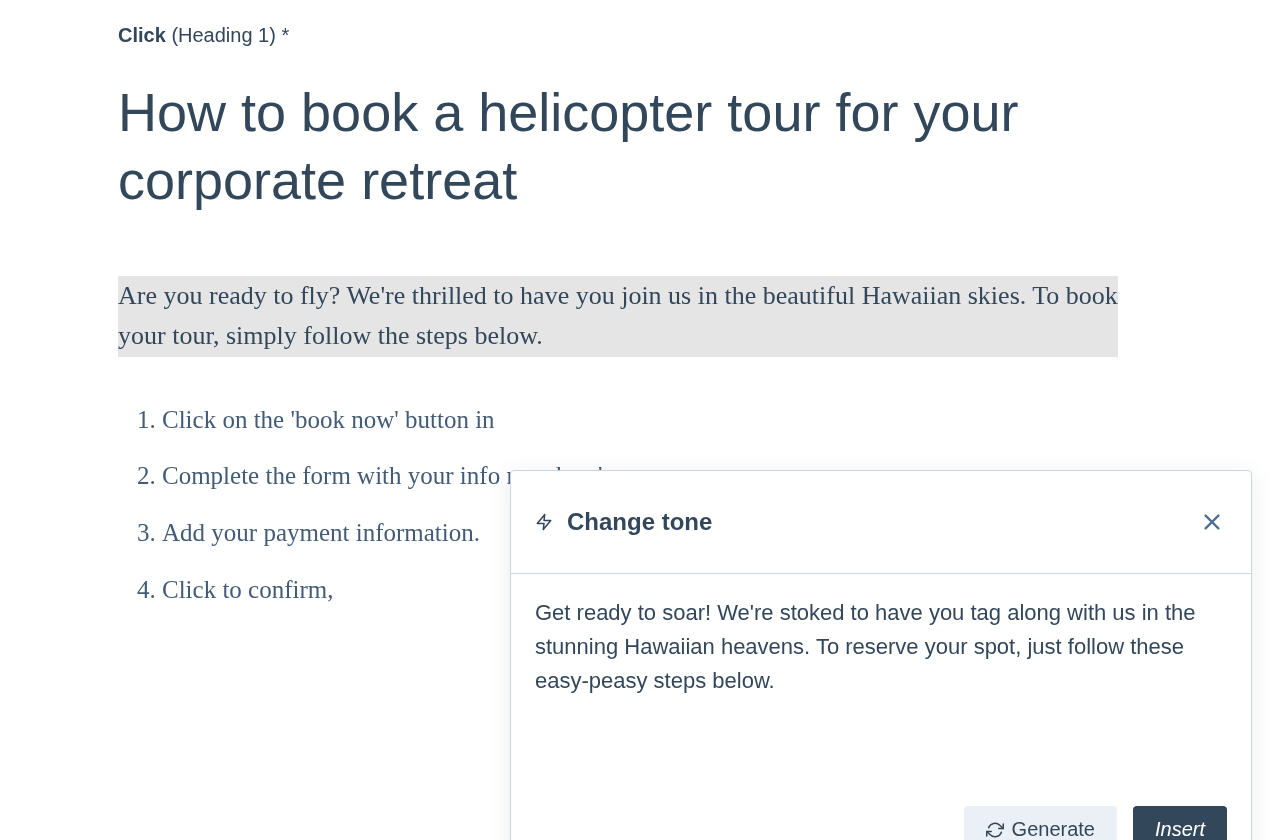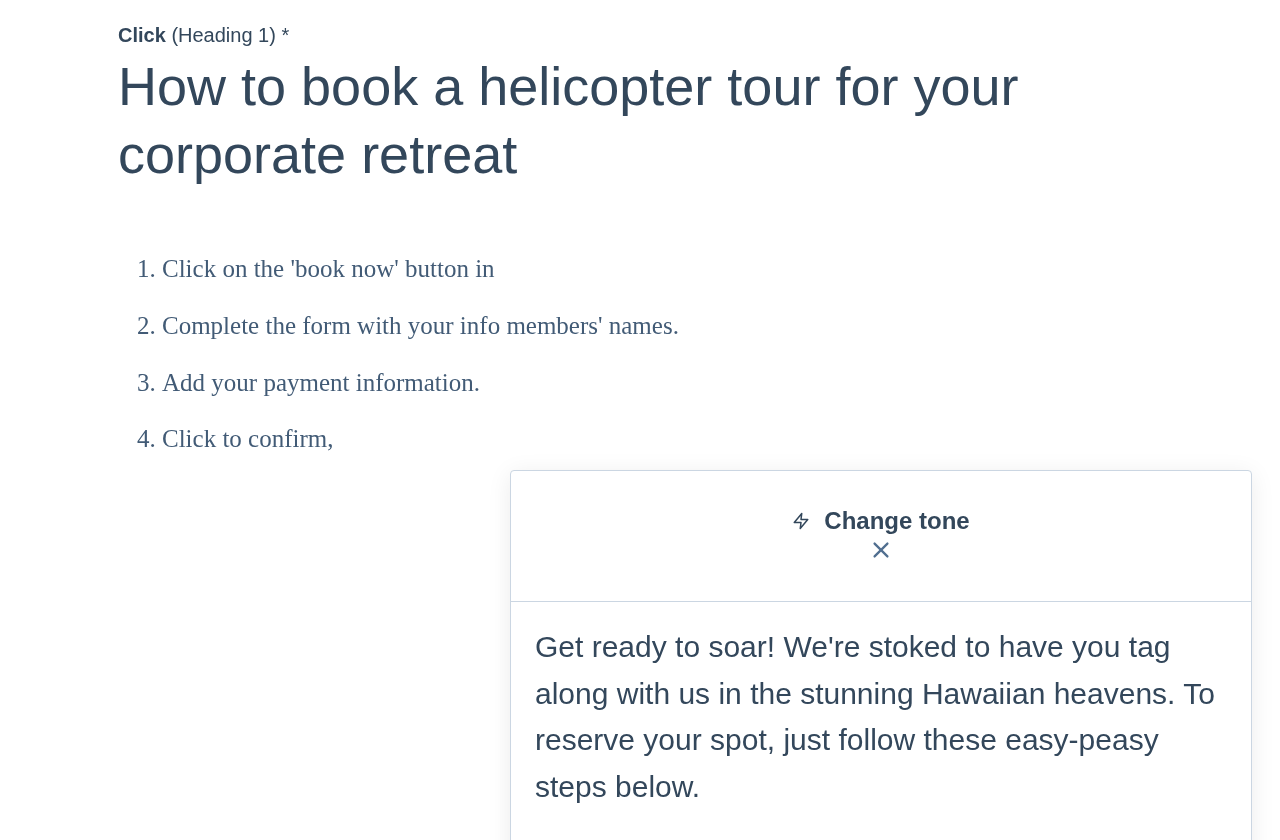--- a/index.html
+++ b/index.html
@@ -40,21 +40,21 @@
     margin-top: 43px;
   }
   .label-row .asterisk {
     font-weight: 400;
   }
   .title-text {
     font-size: 54px;
     line-height: 1.25;
     font-weight: 400;
     color: var(--text-dark);
-    margin-top: 6px;
+    margin-top: 32px;
   }
   .subtitle-block {
     margin-top: 62px;
   }
   .subtitle-text {
     font-size: 36px;
     font-weight: 400;
     color: var(--text-dark);
     margin-top: 10px;
   }
@@ -95,35 +95,34 @@
     border: 1px solid var(--panel-border);
     border-radius: 4px;
     box-shadow: 0 4px 24px rgba(0,0,0,0.08);
   }
   .panel-header {
     display: flex;
     align-items: center;
     justify-content: space-between;
     padding: 36px 24px;
     border-bottom: 1px solid var(--panel-border);
-    flex-direction: column;
   }
   .panel-header-left {
     display: flex;
     align-items: center;
     gap: 14px;
   }
   .panel-title {
     font-size: 24px;
     font-weight: 700;
     color: var(--text-dark);
   }
   .panel-body {
     padding: 22px 24px 10px 24px;
-    font-size: 30px;
+    font-size: 22px;
     line-height: 1.55;
     color: var(--text-dark);
     min-height: 180px;
   }
   .panel-footer {
     display: flex;
     justify-content: flex-end;
     gap: 16px;
     padding: 0 24px 40px 24px;
     margin-top: 20px;
@@ -164,20 +163,23 @@
 
   <div class="label-row">
     <span>Click</span>
     <span class="paren">(Heading 1)</span>
     <span class="asterisk">*</span>
   </div>
   <div class="title-text">How to book a helicopter tour for your corporate retreat</div>
 
 
   <div class="body-block">
+    <div class="selected-text">
+      <span class="hl">Are you ready to fly? We're thrilled to have you join us in the beautiful Hawaiian skies. To book your tour, simply follow the steps below.</span>
+    </div>
 
     <ol class="steps">
       <li>Click on the 'book now' button in</li>
       <li>Complete the form with your info members' names.</li>
       <li>Add your payment information.</li>
       <li>Click to confirm,</li>
     </ol>
   </div>
 
   <div class="panel">

